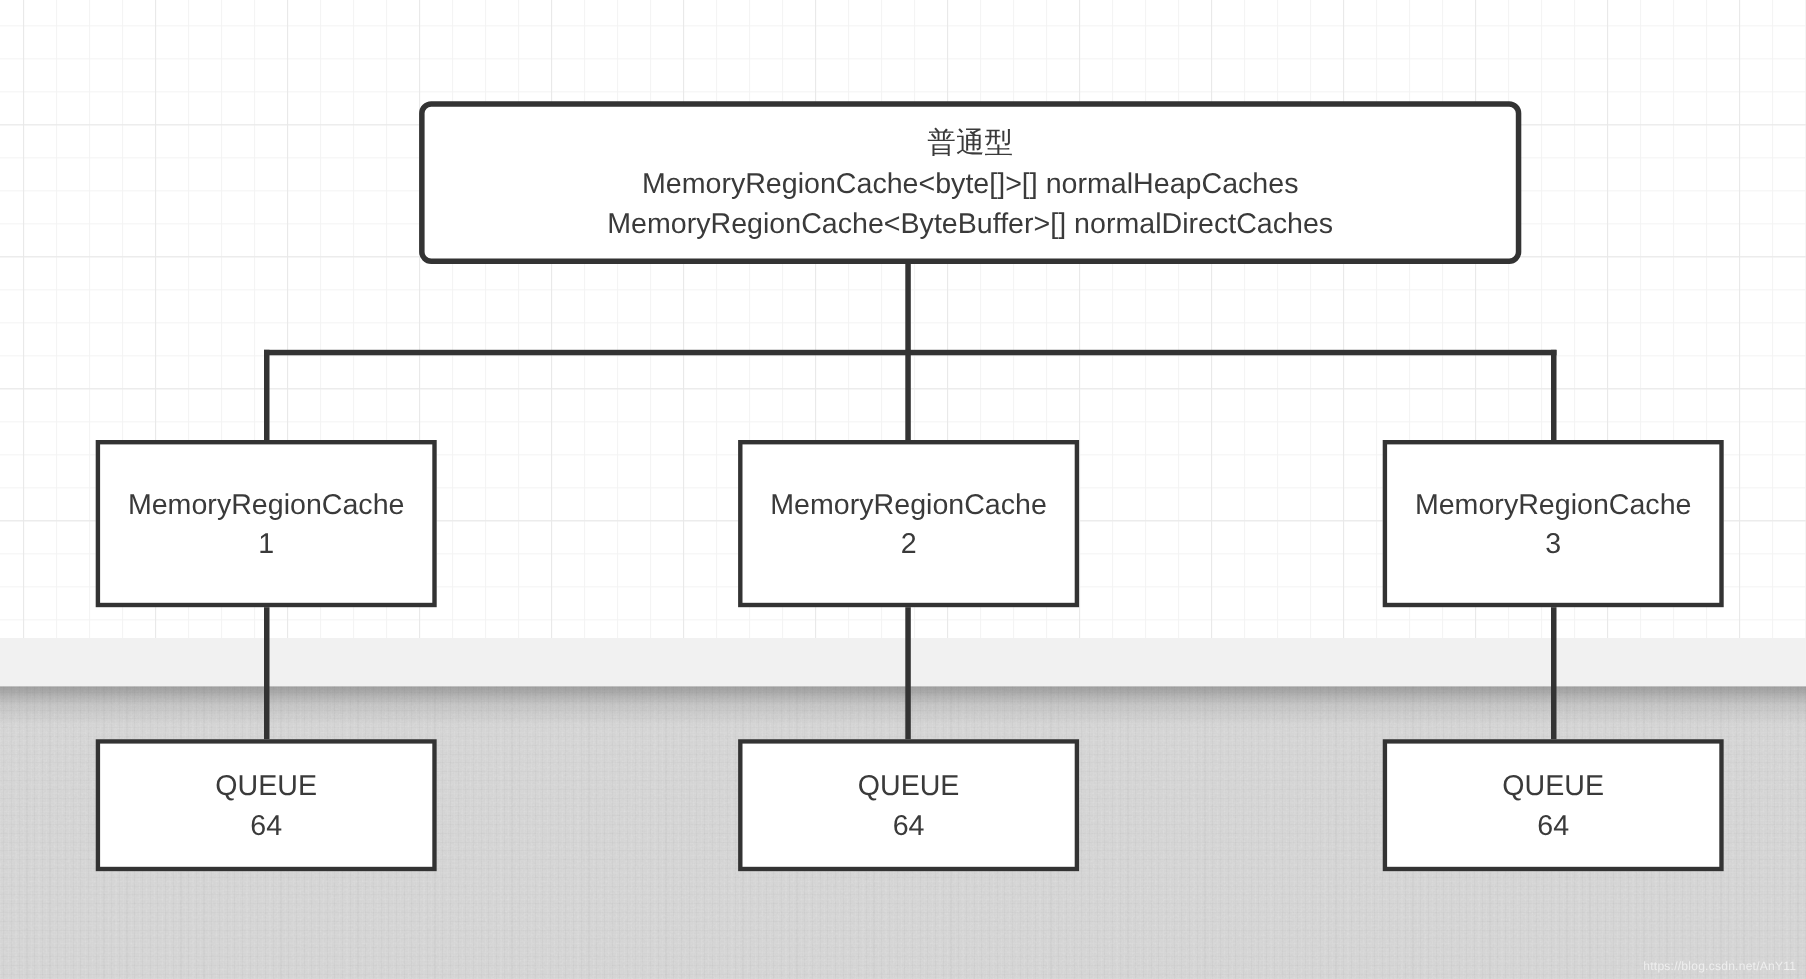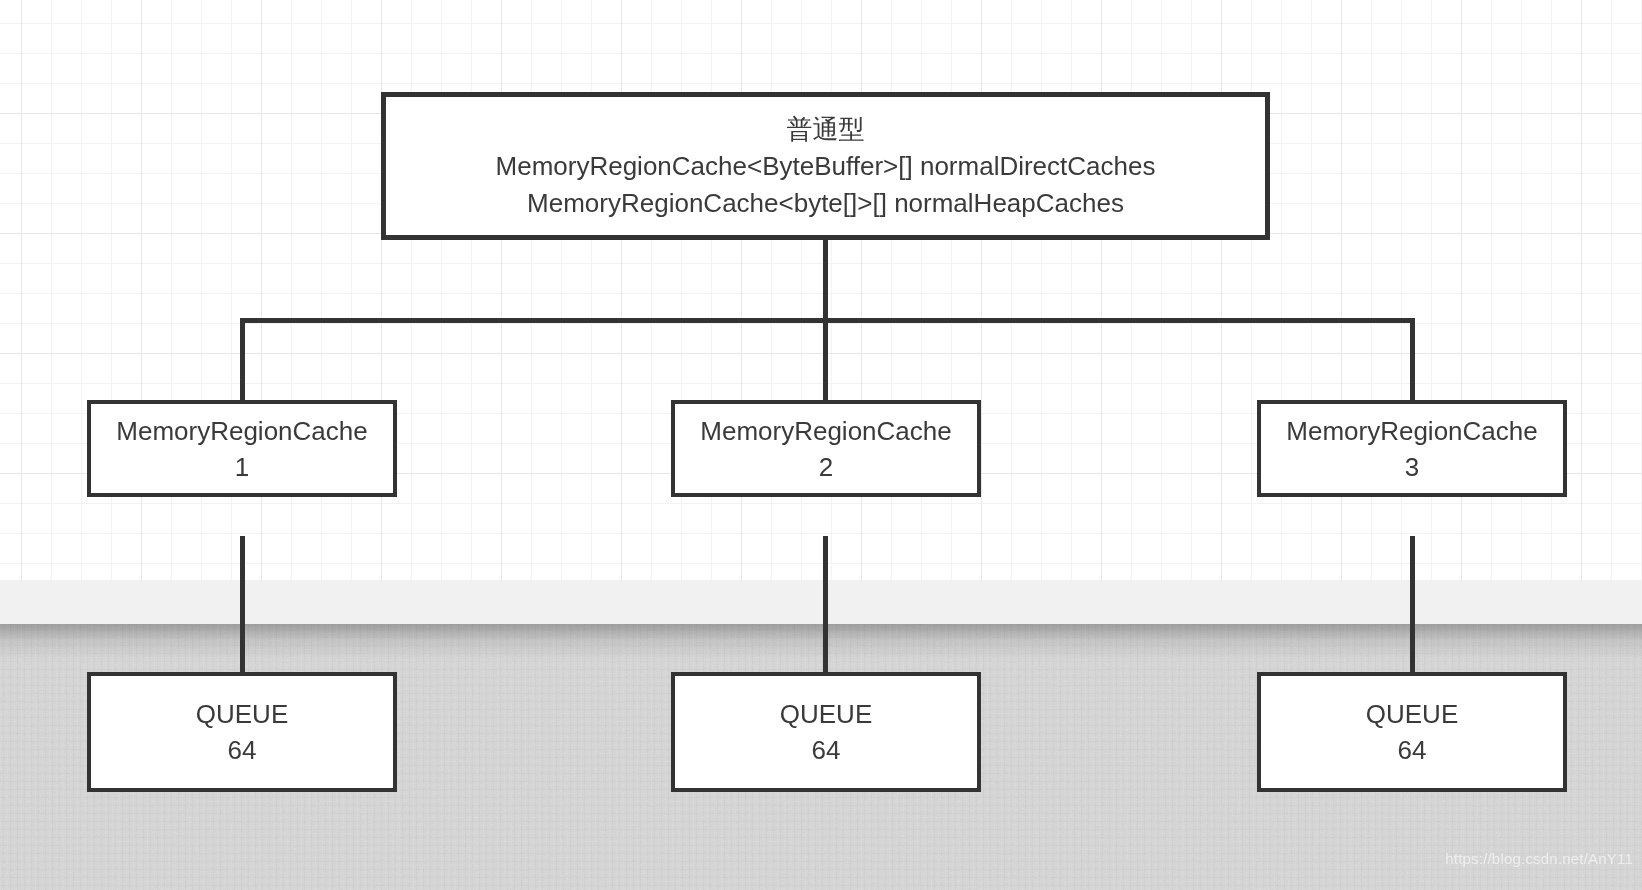--- a/index.html
+++ b/index.html
@@ -34,42 +34,42 @@
   }
   .backdrop-shadow {
     position: absolute; left: 0; top: 0; width: 100%; height: 36px;
     background: linear-gradient(to bottom, rgba(40,40,40,0.32), rgba(40,40,40,0.10) 45%, rgba(40,40,40,0) 100%);
     pointer-events: none;
   }
   .noise-svg { position: absolute; left: 0; top: 0; width: 100%; height: 100%;
     mix-blend-mode: soft-light; opacity: 0.6; pointer-events: none; }
 
   .watermark {
-    position: absolute; right: 9px; bottom: 23px;
-    font-size: 15px; color: rgba(255,255,255,0.62); letter-spacing: 0.2px;
+    position: absolute; right: 9px; bottom: 5px;
+    font-size: 11px; color: rgba(255,255,255,0.62); letter-spacing: 0.2px;
   }
 
   
   .connector { position: absolute; background: #333333; z-index: 2; }
 
   
   .node {
     position: absolute; z-index: 3; background: #ffffff;
     border: 4px solid #333333; box-sizing: border-box;
     display: flex; flex-direction: column; align-items: center; justify-content: center;
     color: #3a3a3a; text-align: center;
   }
   .node .line { font-size: 26px; line-height: 36px; white-space: nowrap; }
   .node-root {
-    left: 381px; top: 92px; width: 889px; height: 148px;
-    border-width: 5px; border-radius: 0;
+    left: 381px; top: 92px; width: 1002px; height: 148px;
+    border-width: 5px; border-radius: 11px;
   }
   .node-root .line { line-height: 37px; }
   .node-cache, .node-queue { width: 310px; }
-  .node-cache { top: 400px; height: 97px; }
+  .node-cache { top: 400px; height: 152px; }
   .node-queue { top: 672px; height: 120px; }
   .col-1 { left: 87px; }
   .col-2 { left: 671px; }
   .col-3 { left: 1257px; }
 </style>
 </head>
 <body>
 
 <div class="stage">
 
@@ -90,22 +90,22 @@
   <div class="connector" style="left:823px; top:240px; width:5px; height:162px;"></div>
   <div class="connector" style="left:240px; top:318px; width:1175px; height:5px;"></div>
   <div class="connector" style="left:240px; top:318px; width:5px; height:84px;"></div>
   <div class="connector" style="left:1410px; top:318px; width:5px; height:84px;"></div>
   <div class="connector" style="left:240px; top:536px; width:5px; height:138px;"></div>
   <div class="connector" style="left:823px; top:536px; width:5px; height:138px;"></div>
   <div class="connector" style="left:1410px; top:536px; width:5px; height:138px;"></div>
 
   <div class="node node-root">
     <div class="line">普通型</div>
+    <div class="line">MemoryRegionCache&lt;byte[]&gt;[] normalHeapCaches</div>
     <div class="line">MemoryRegionCache&lt;ByteBuffer&gt;[] normalDirectCaches</div>
-    <div class="line">MemoryRegionCache&lt;byte[]&gt;[] normalHeapCaches</div>
   </div>
 
   <div class="node node-cache col-1">
     <div class="line">MemoryRegionCache</div>
     <div class="line">1</div>
   </div>
   <div class="node node-cache col-2">
     <div class="line">MemoryRegionCache</div>
     <div class="line">2</div>
   </div>

